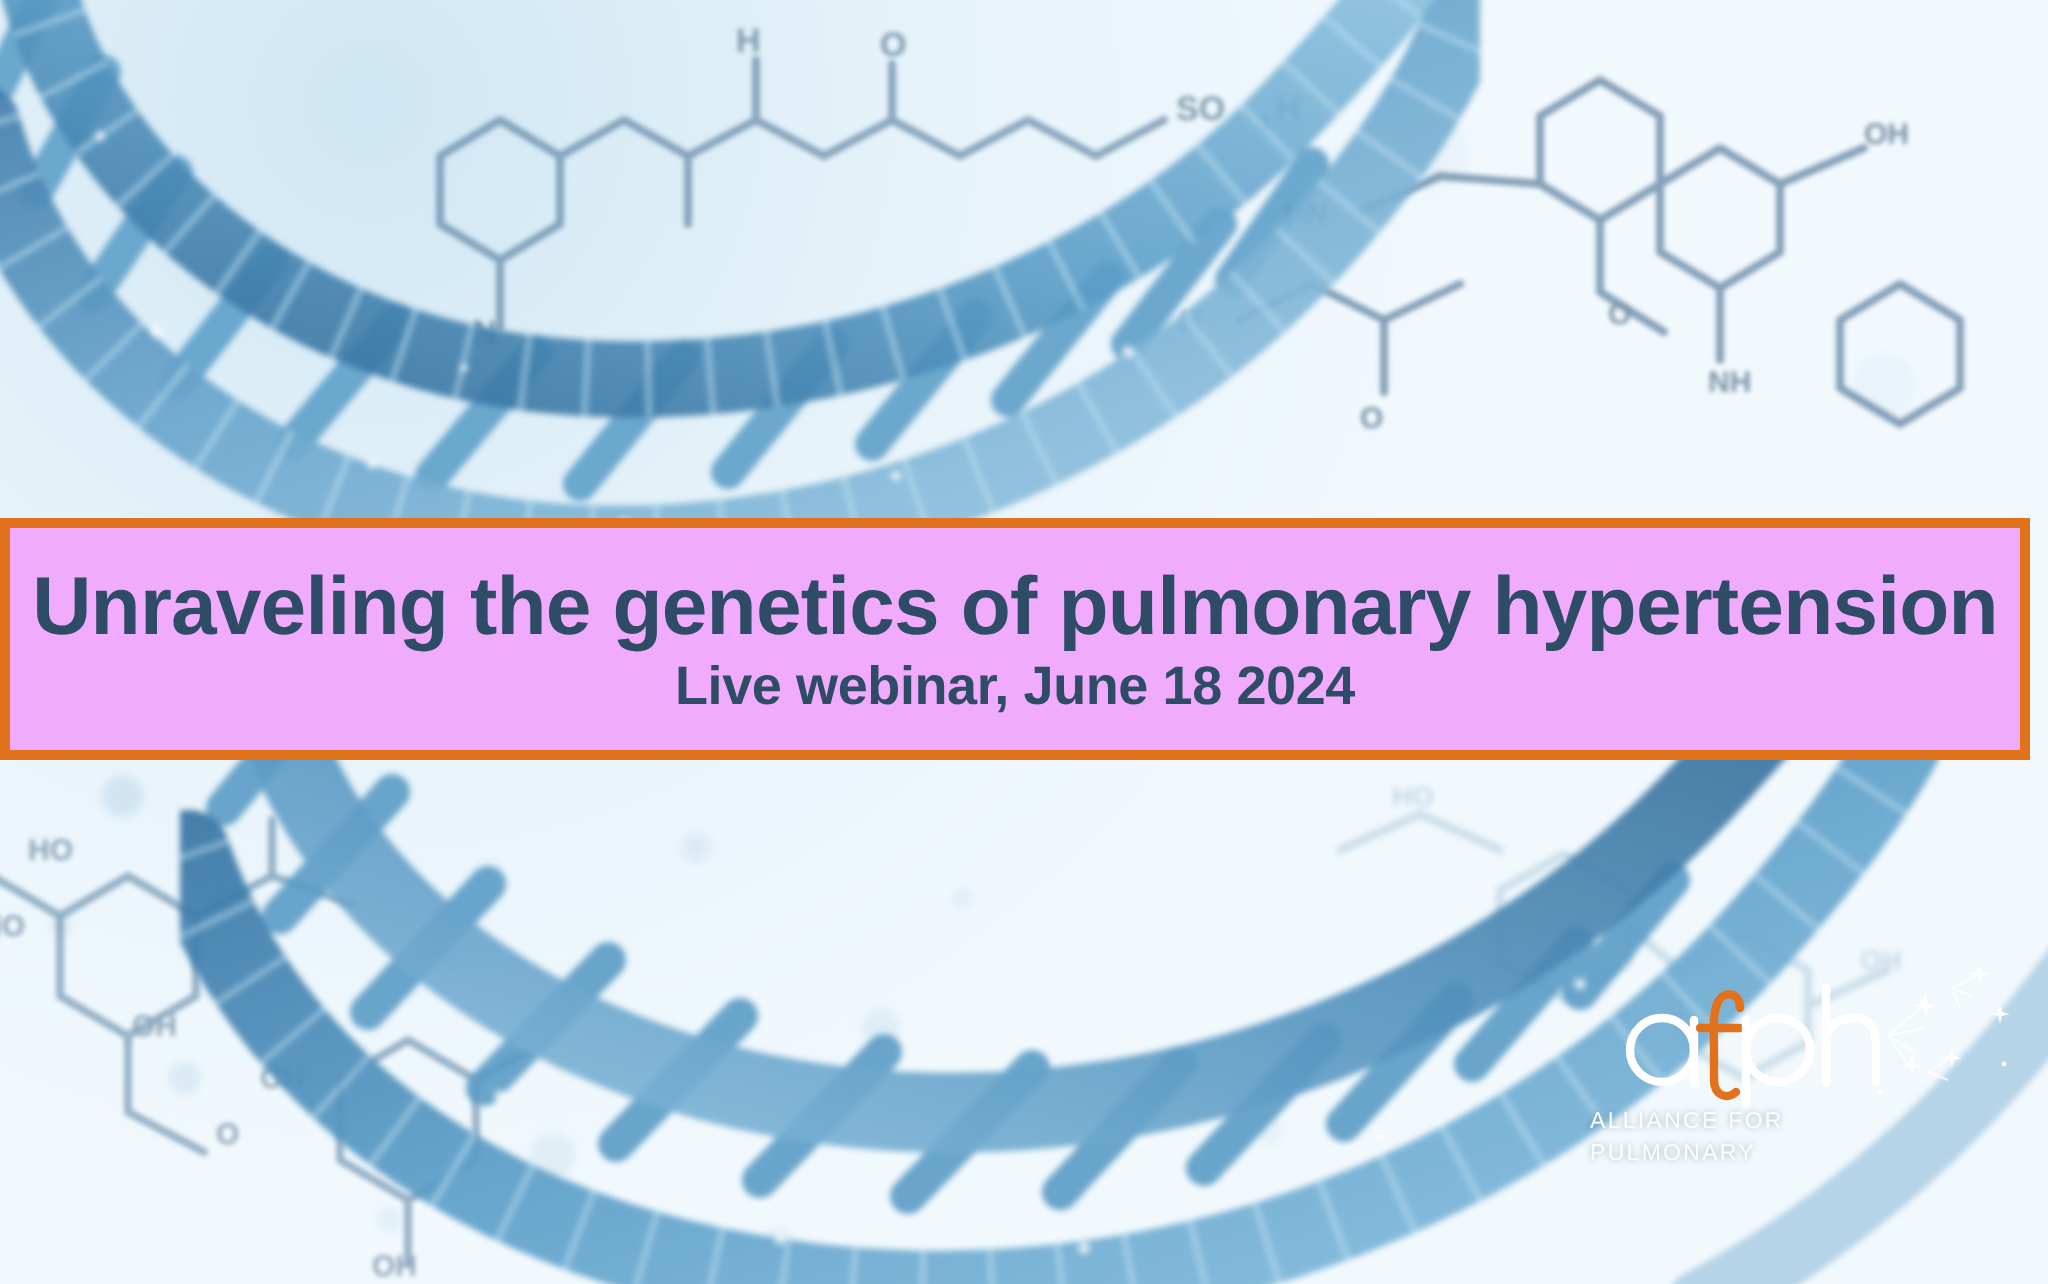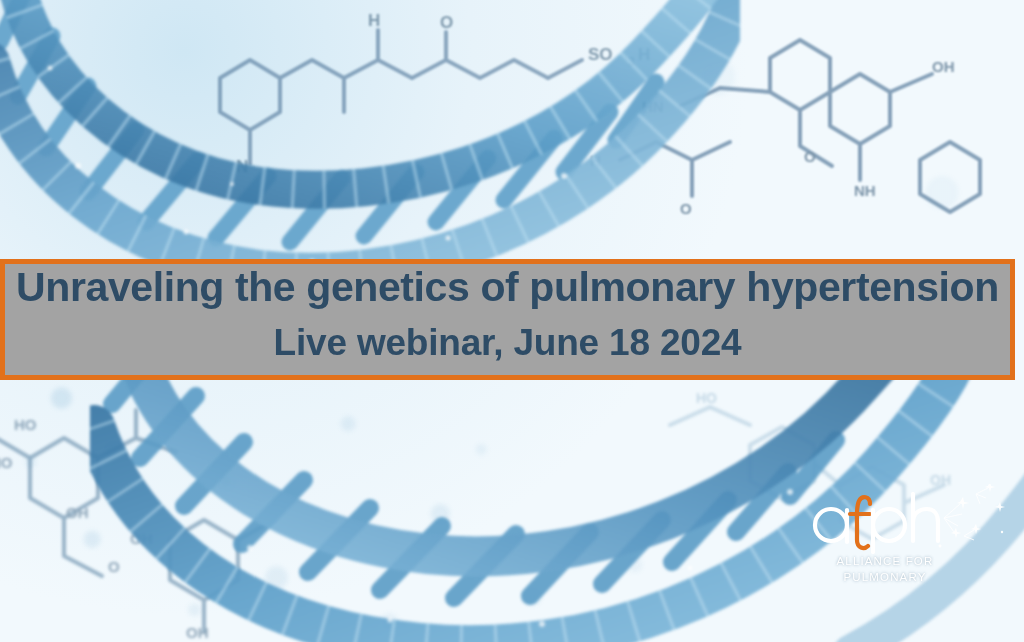--- a/index.html
+++ b/index.html
@@ -69,55 +69,55 @@
   .chem-br { left: 600px; top: 385px; width: 430px; height: 240px; filter: blur(1.5px); opacity:.35; }
 
   
   .banner {
     position: absolute;
     left: 0px;
     top: 259px;
     width: 1015px;
     height: 121px;
     box-sizing: border-box;
-    background: #a3a3a3;
+    background: #f0abfc;
     border: 5px solid #e2711b;
     display: flex;
     flex-direction: column;
     align-items: center;
     justify-content: center;
   }
   .banner-title {
     color: #2e4c66;
     font-size: 41px;
     font-weight: 700;
     letter-spacing: -0.4px;
     line-height: 1.05;
     text-align: center;
     white-space: nowrap;
     margin: 0 0 4px 0;
   }
   .banner-subtitle {
     color: #2e4c66;
-    font-size: 37px;
+    font-size: 27px;
     font-weight: 700;
     letter-spacing: -0.2px;
     line-height: 1.05;
     text-align: center;
     white-space: nowrap;
-    margin: 11px;
+    margin: 0;
   }
 
   
   .logo {
     position: absolute;
     left: 795px;
     top: 492px;
     width: 180px;
-    text-align: center;
+    text-align: left;
     pointer-events: none;
   }
   .logo-mark {
     position: relative;
     height: 62px;
   }
   .logo-mark svg { display:block; margin: 0 auto; }
   .logo-line1, .logo-line2 {
     color: #ffffff;
     font-size: 11.5px;

